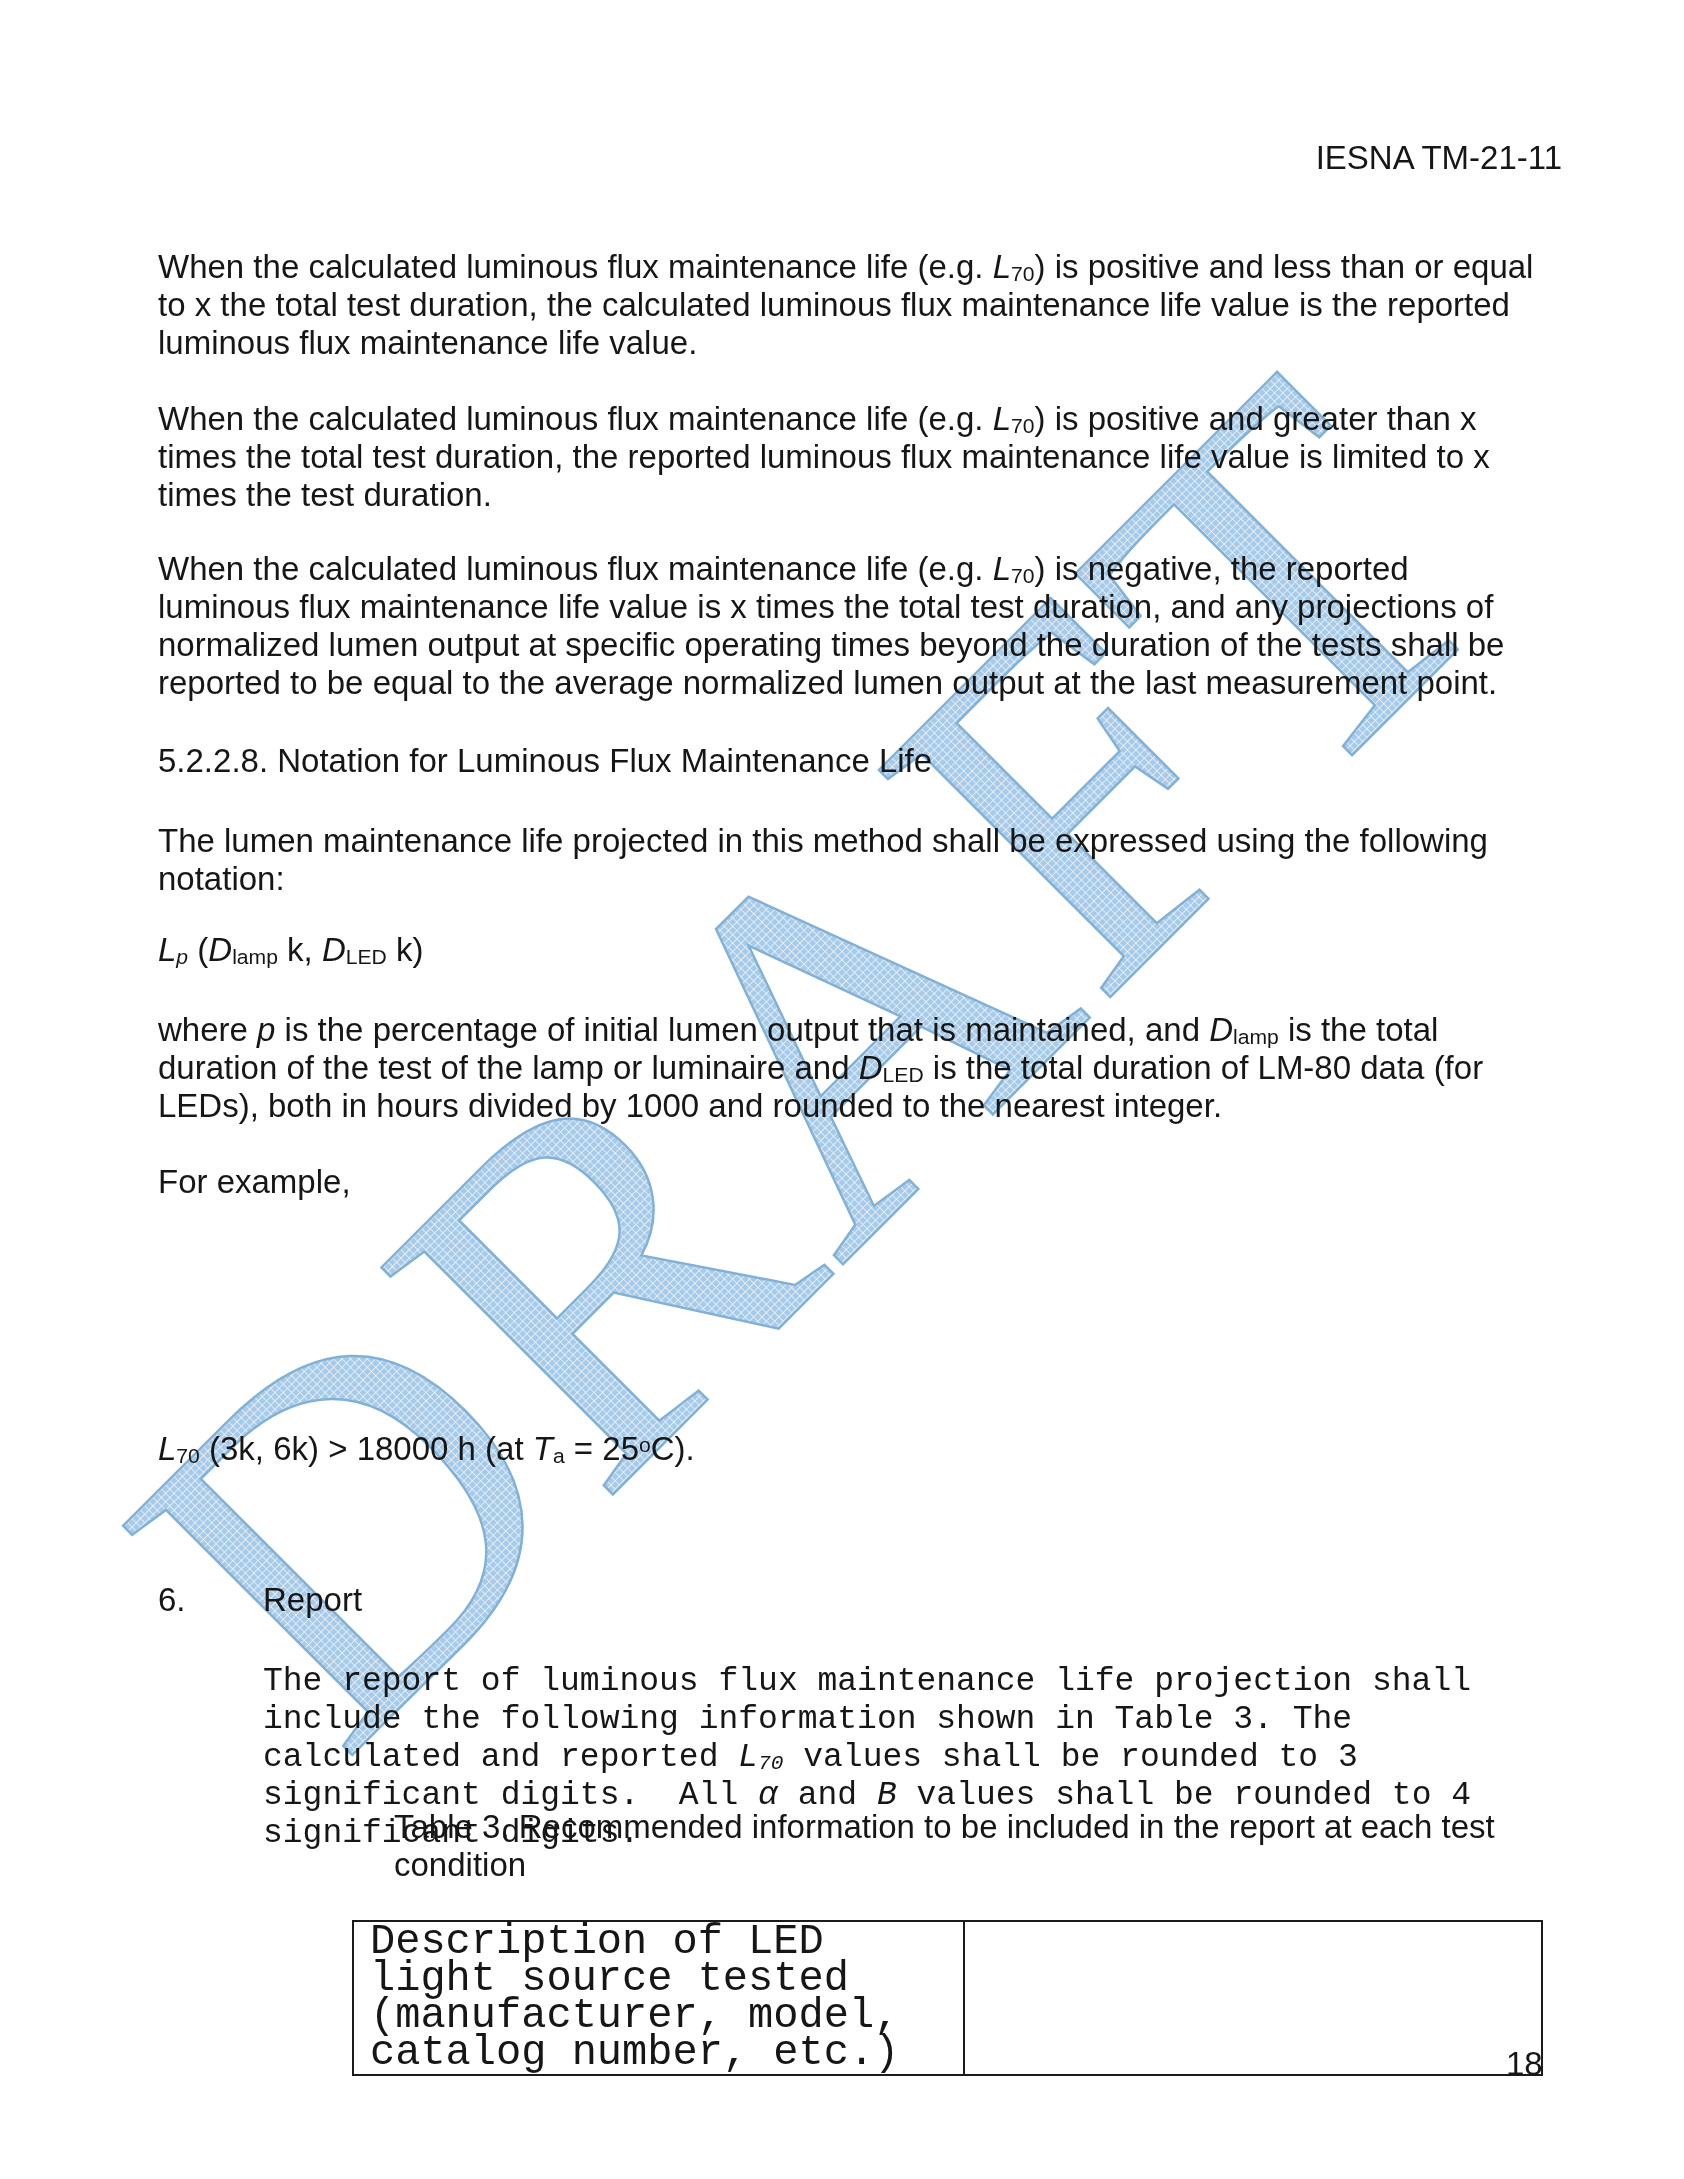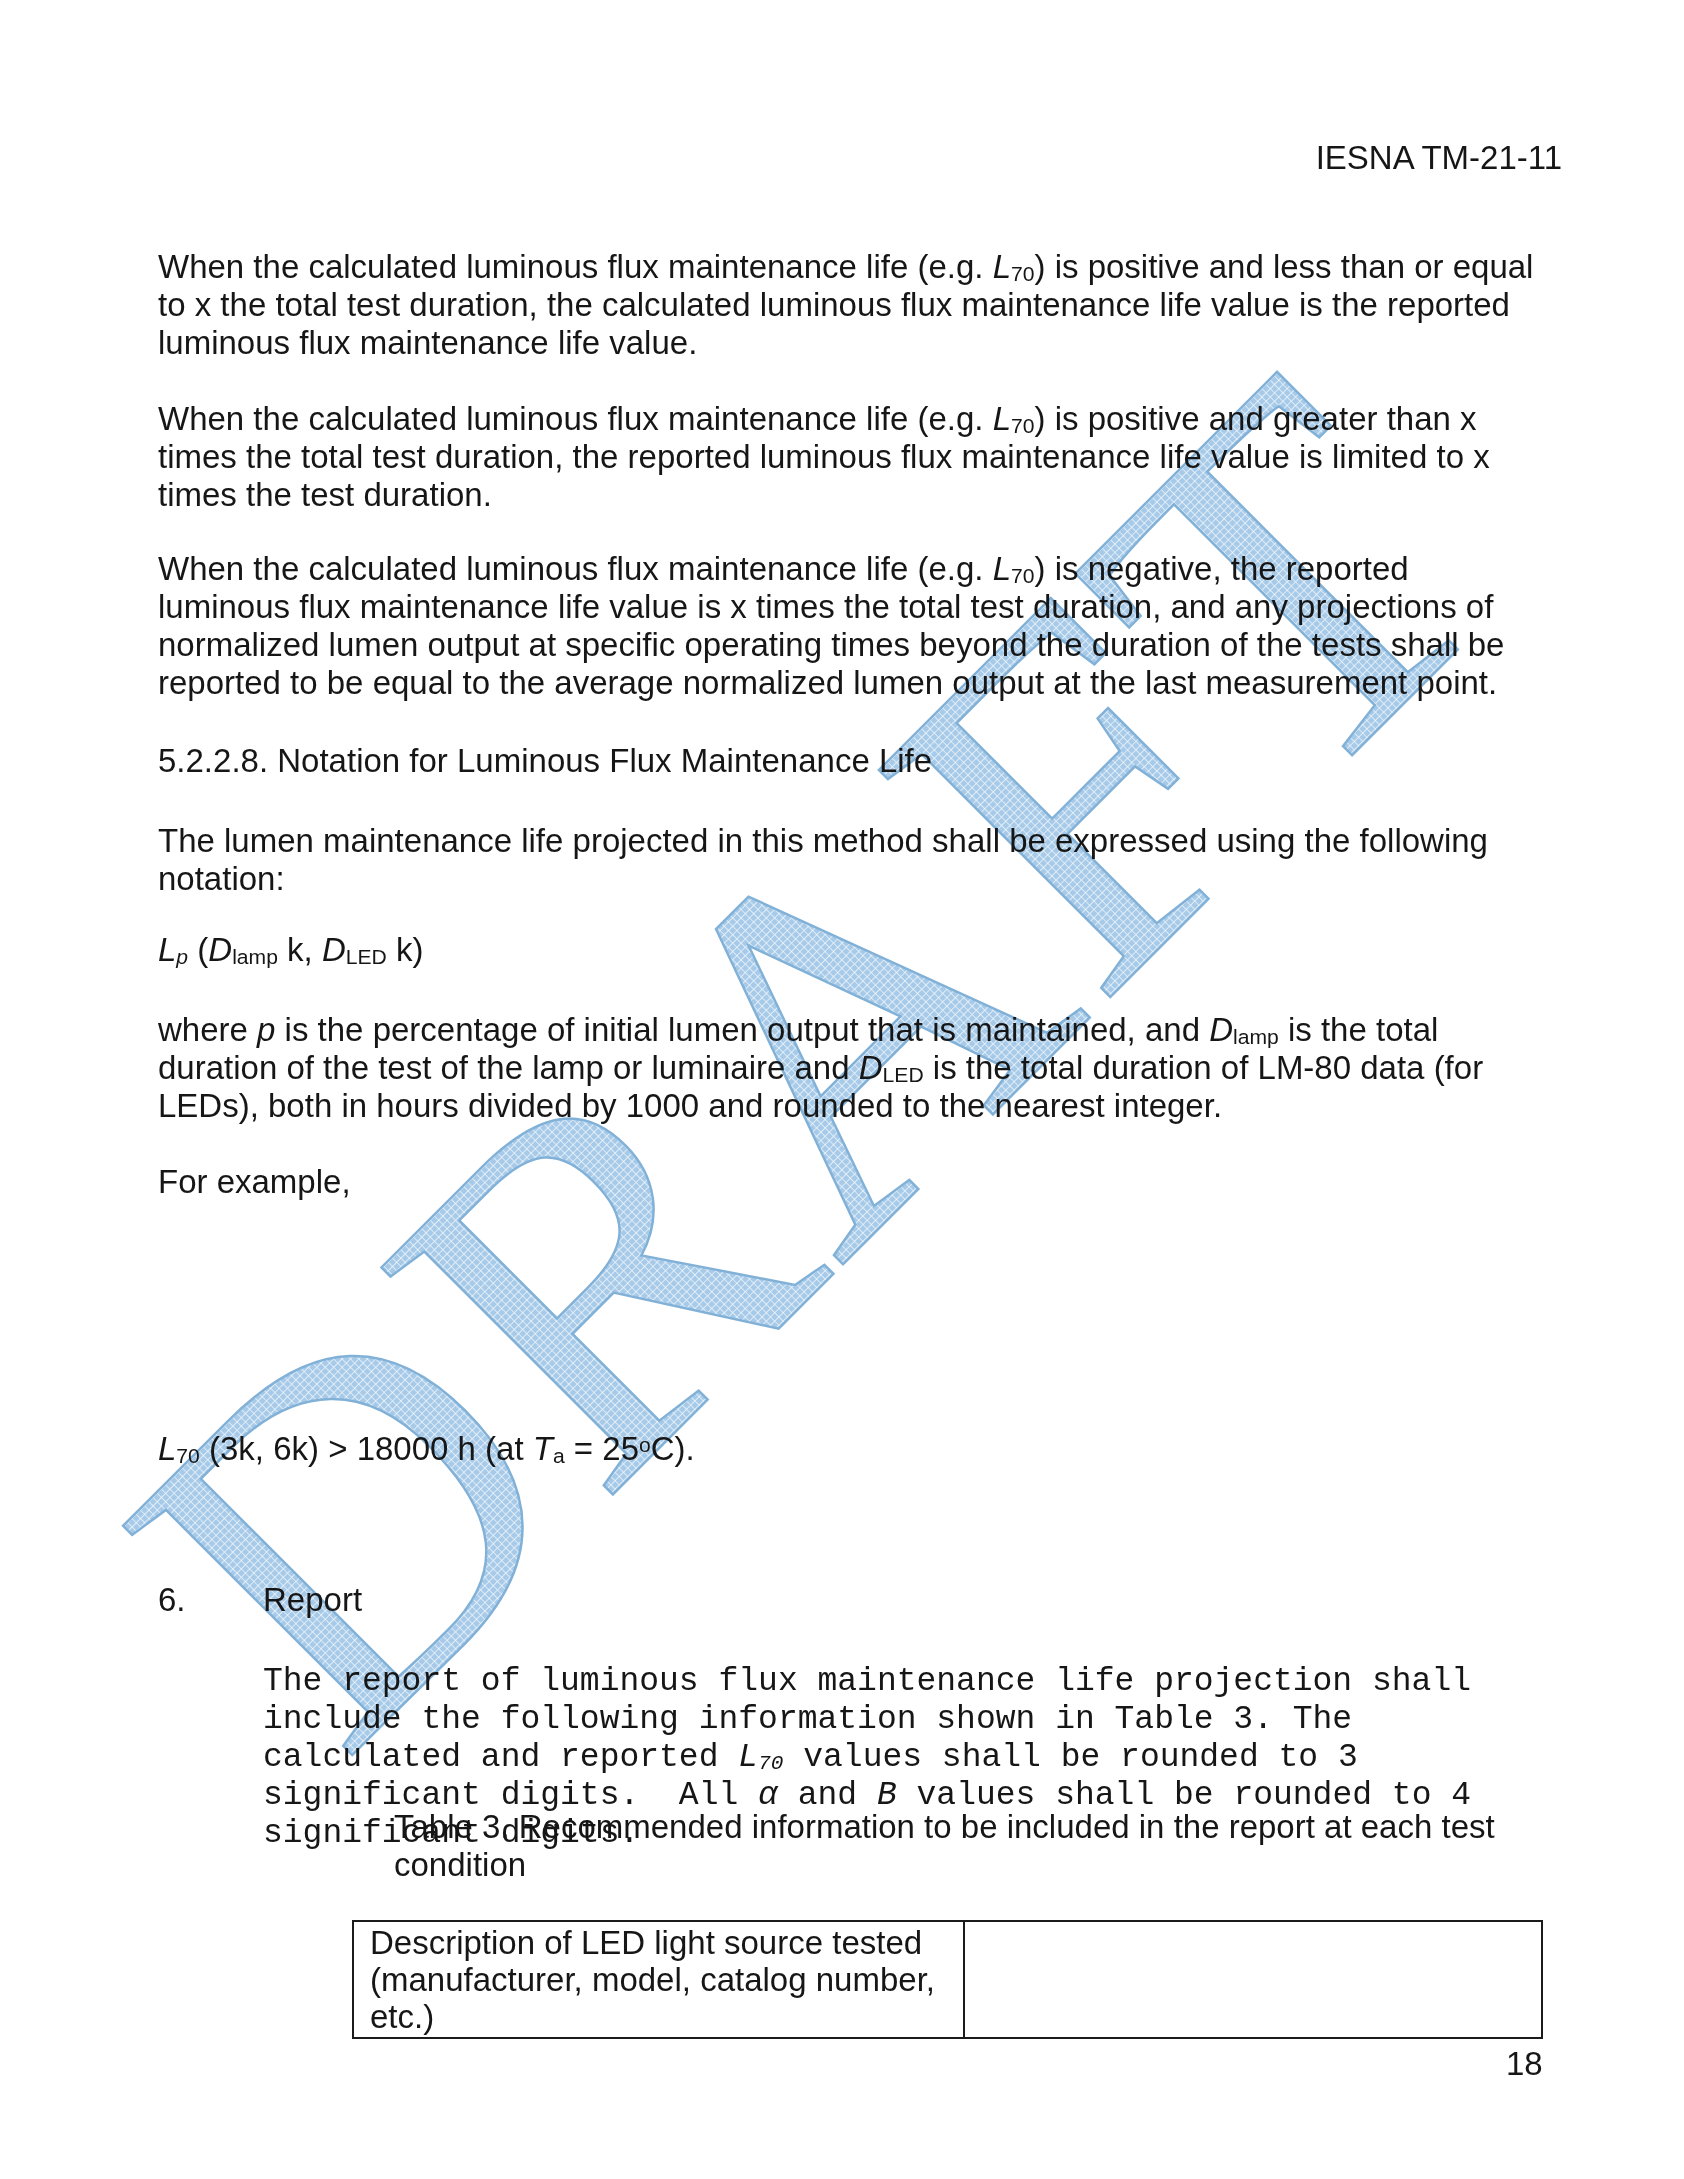--- a/index.html
+++ b/index.html
@@ -36,24 +36,25 @@
   .sec6-title { position: absolute; left: 263px; top: 0; }
   .caption { left: 394px; width: 1109px; text-align: left; }
   .tablewrap { position: absolute; left: 352px; top: 1920px; z-index: 1; }
   table.report {
     border-collapse: collapse;
     width: 1132px;
     table-layout: fixed;
   }
   table.report td {
     border: 2px solid #1b1b1b;
-    font-size: 33px;
+    font-size: 42px;
     line-height: 37px;
     vertical-align: top;
     padding: 2px 14px 2px 16px;
+    font-family: Liberation Mono, monospace;
   }
   td.col-desc { width: 579px; height: 109px; }
   td.col-val  { width: 546px; }
   .pageno { top: 2045px; left: 1506px; }
 </style>
 </head>
 <body>
 
 <div class="sheet">
 

